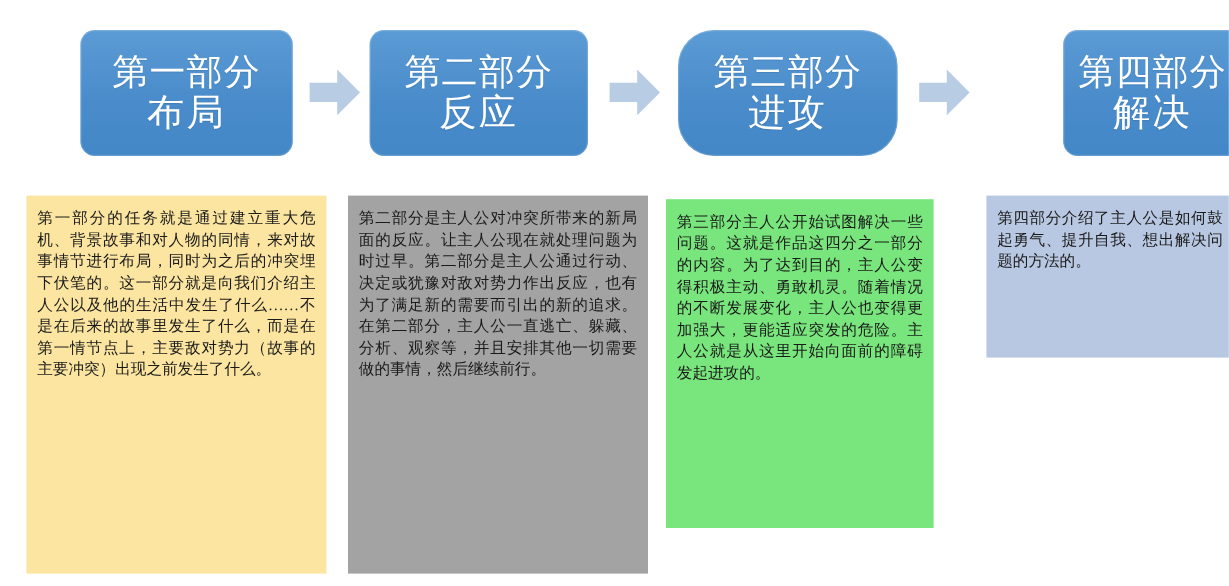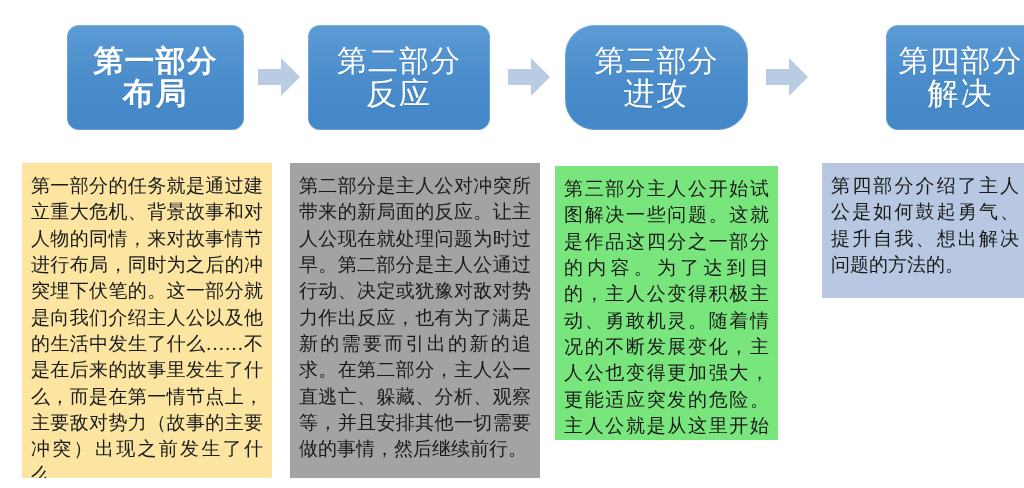--- a/index.html
+++ b/index.html
@@ -44,42 +44,42 @@
     letter-spacing: 1px;
     margin-bottom: 2px;
     text-shadow: 0 1px 1px rgba(0,0,0,0.10);
   }
   .stage-box .stage-name {
     font-size: 31px;
     letter-spacing: 2px;
     text-shadow: 0 1px 1px rgba(0,0,0,0.10);
   }
 
-  #box-1 { left: 67px;  width: 177px; font-weight: bold; }
+  #box-1 { left: 67px;  width: 177px; }
   #box-2 { left: 308px; width: 182px; border-radius: 12px; }
   #box-3 { left: 565px; width: 183px; border-radius: 30px; }
   #box-4 { left: 869px; width: 149px; margin-left: 17px; }
 
   
   .flow-arrow {
     position: absolute;
     top: 54px;
     width: 46px;
     height: 46px;
   }
   #arrow-1 { left: 256px; }
   #arrow-2 { left: 506px; }
   #arrow-3 { left: 764px; }
 
   
   .desc-panel {
     position: absolute;
     box-sizing: border-box;
     padding: 10px 9px 8px 9px;
-    font-size: 19px;
+    font-size: 13px;
     line-height: 1.385;
     color: #1a1a1a;
     text-align: justify;
     text-justify: inter-ideograph;
     letter-spacing: 0px;
     overflow: hidden;
   }
 
   #panel-1 {
     left: 22px;  top: 163px;  width: 250px; height: 315px;

